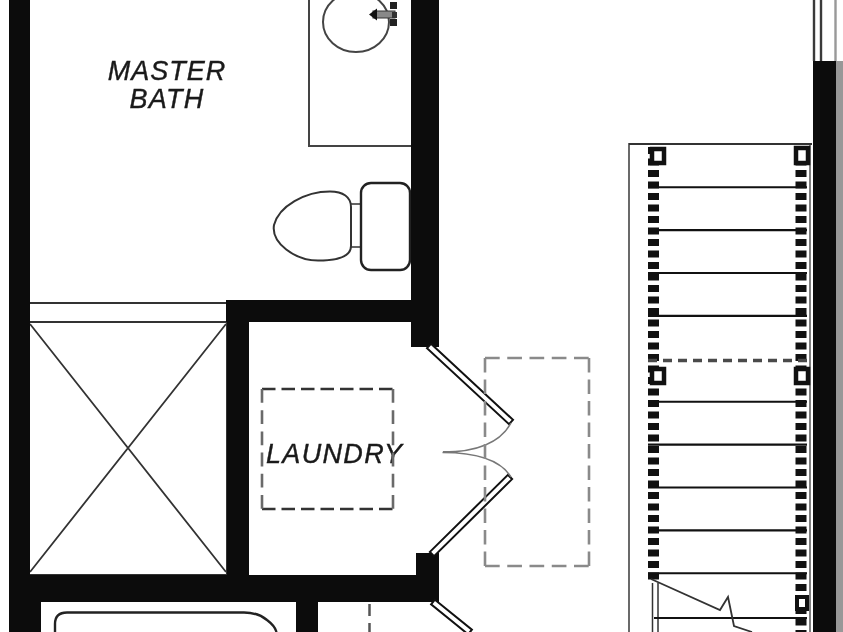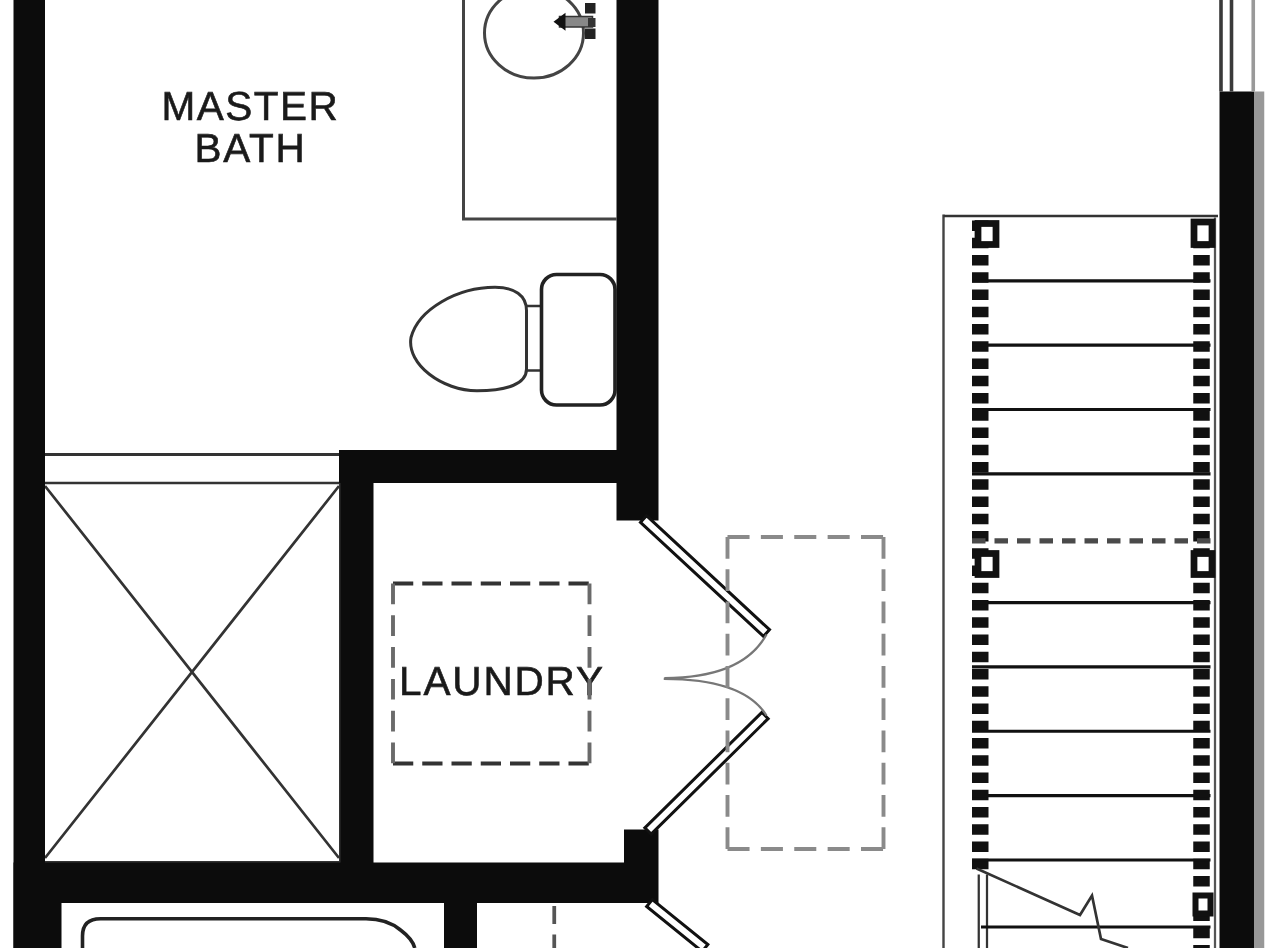--- a/index.html
+++ b/index.html
@@ -1,16 +1,16 @@
 <!DOCTYPE html>
 <html><head>
 <meta charset="utf-8">
 <style>
 html,body{margin:0;padding:0;background:#fff;}
-#plan{width:843px;height:632px;position:relative;overflow:hidden;will-change:transform;}
+#plan{width:843px;height:632px;position:relative;overflow:hidden;will-change:transform;font-style:italic;}
 text{font-family:"Liberation Sans",sans-serif;}
 </style>
 </head>
 <body>
 <div id="plan">
 <svg width="843" height="632" viewBox="0 0 843 632">
 <rect x="0" y="0" width="843" height="632" fill="#ffffff"></rect>
 
 <g>
 <text x="167" y="80" font-size="27" fill="#1a1a1a" stroke="#1a1a1a" stroke-width="0.4" text-anchor="middle" letter-spacing="1">MASTER</text>

